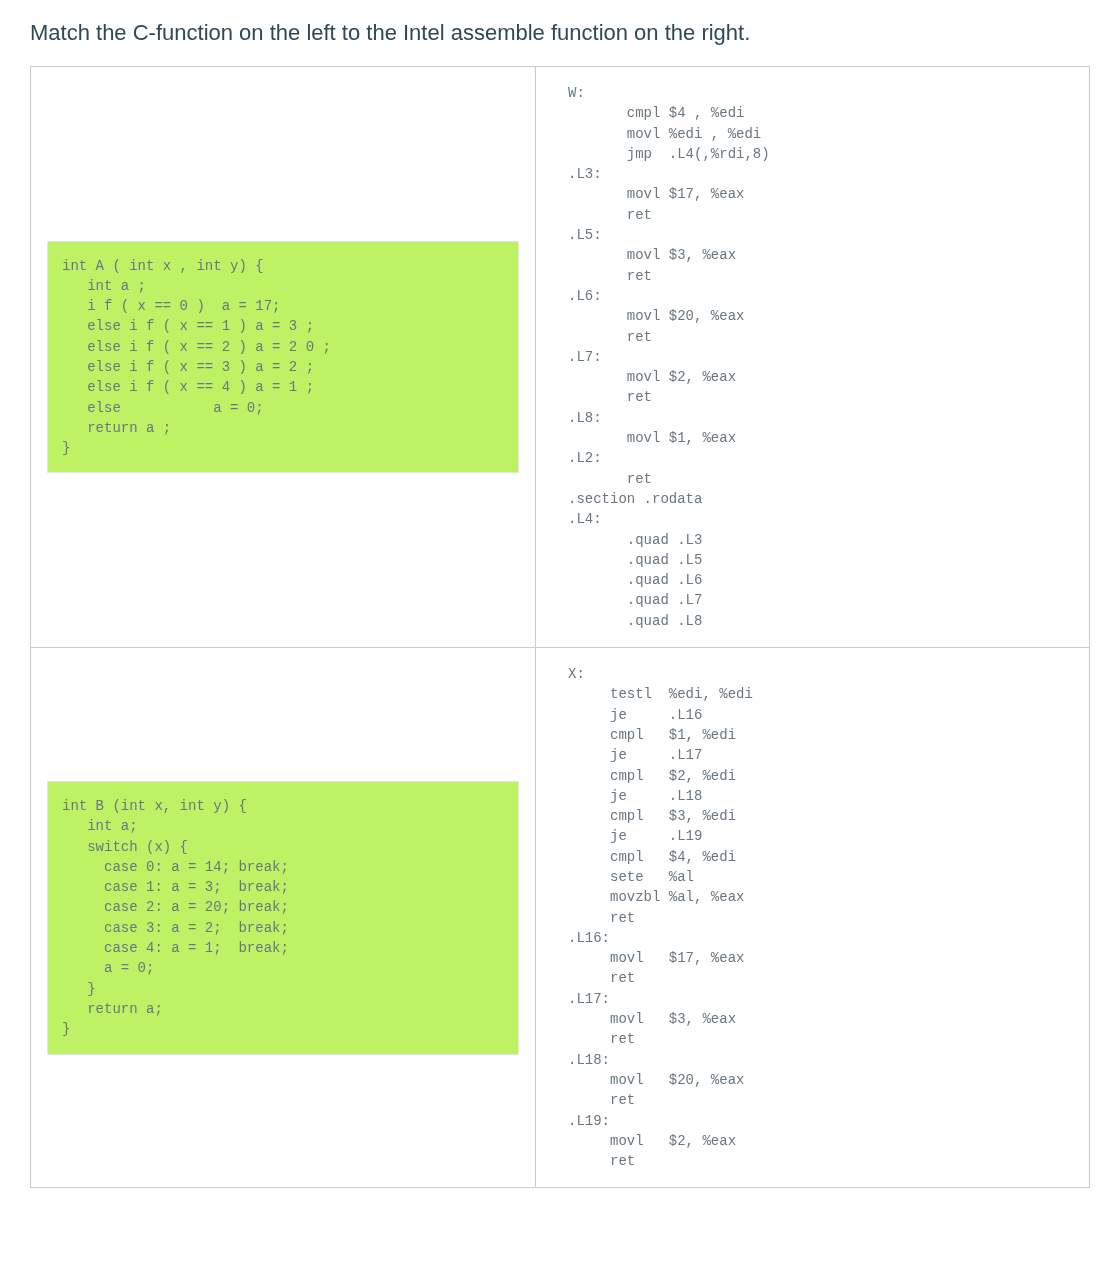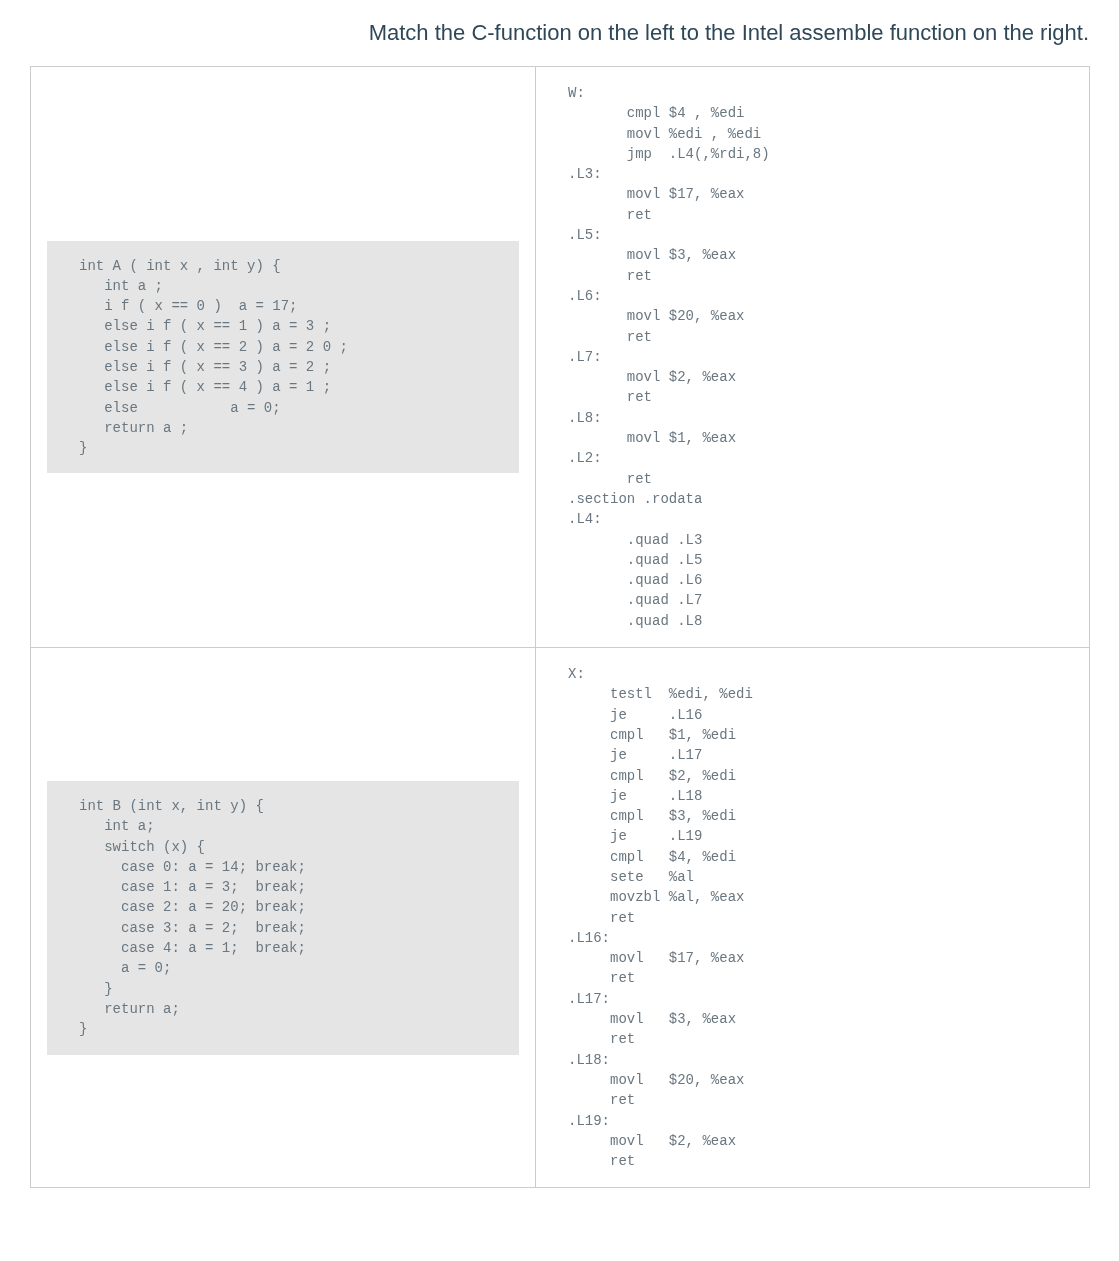--- a/index.html
+++ b/index.html
@@ -11,21 +11,20 @@
       font-family: "Segoe UI", "Helvetica Neue", Arial, sans-serif;
       background: #ffffff;
       width: 1119px;
       padding: 20px 30px;
     }
     .heading {
       font-size: 22px;
       font-weight: 400;
       color: #2f4858;
       margin-bottom: 20px;
-      text-align: right;
     }
     .table-container {
       border: 1px solid #ccc;
       width: 1060px;
     }
     .row {
       display: flex;
       border-bottom: 1px solid #ccc;
     }
     .row:last-child {
@@ -38,23 +37,23 @@
       justify-content: center;
     }
     .cell-left {
       width: 505px;
       border-right: 1px solid #ccc;
     }
     .cell-right {
       flex: 1;
     }
     .code-block {
-      background: #e5e5e5;
+      background: #bef264;
       border: 1px solid #e5e5e5;
-      padding: 14px 31px;
+      padding: 14px 14px;
       width: 100%;
     }
     pre {
       font-family: "SFMono-Regular", Consolas, "Liberation Mono", Menlo, monospace;
       font-size: 14px;
       line-height: 1.45;
       color: #6a7780;
       white-space: pre;
       overflow: hidden;
     }

